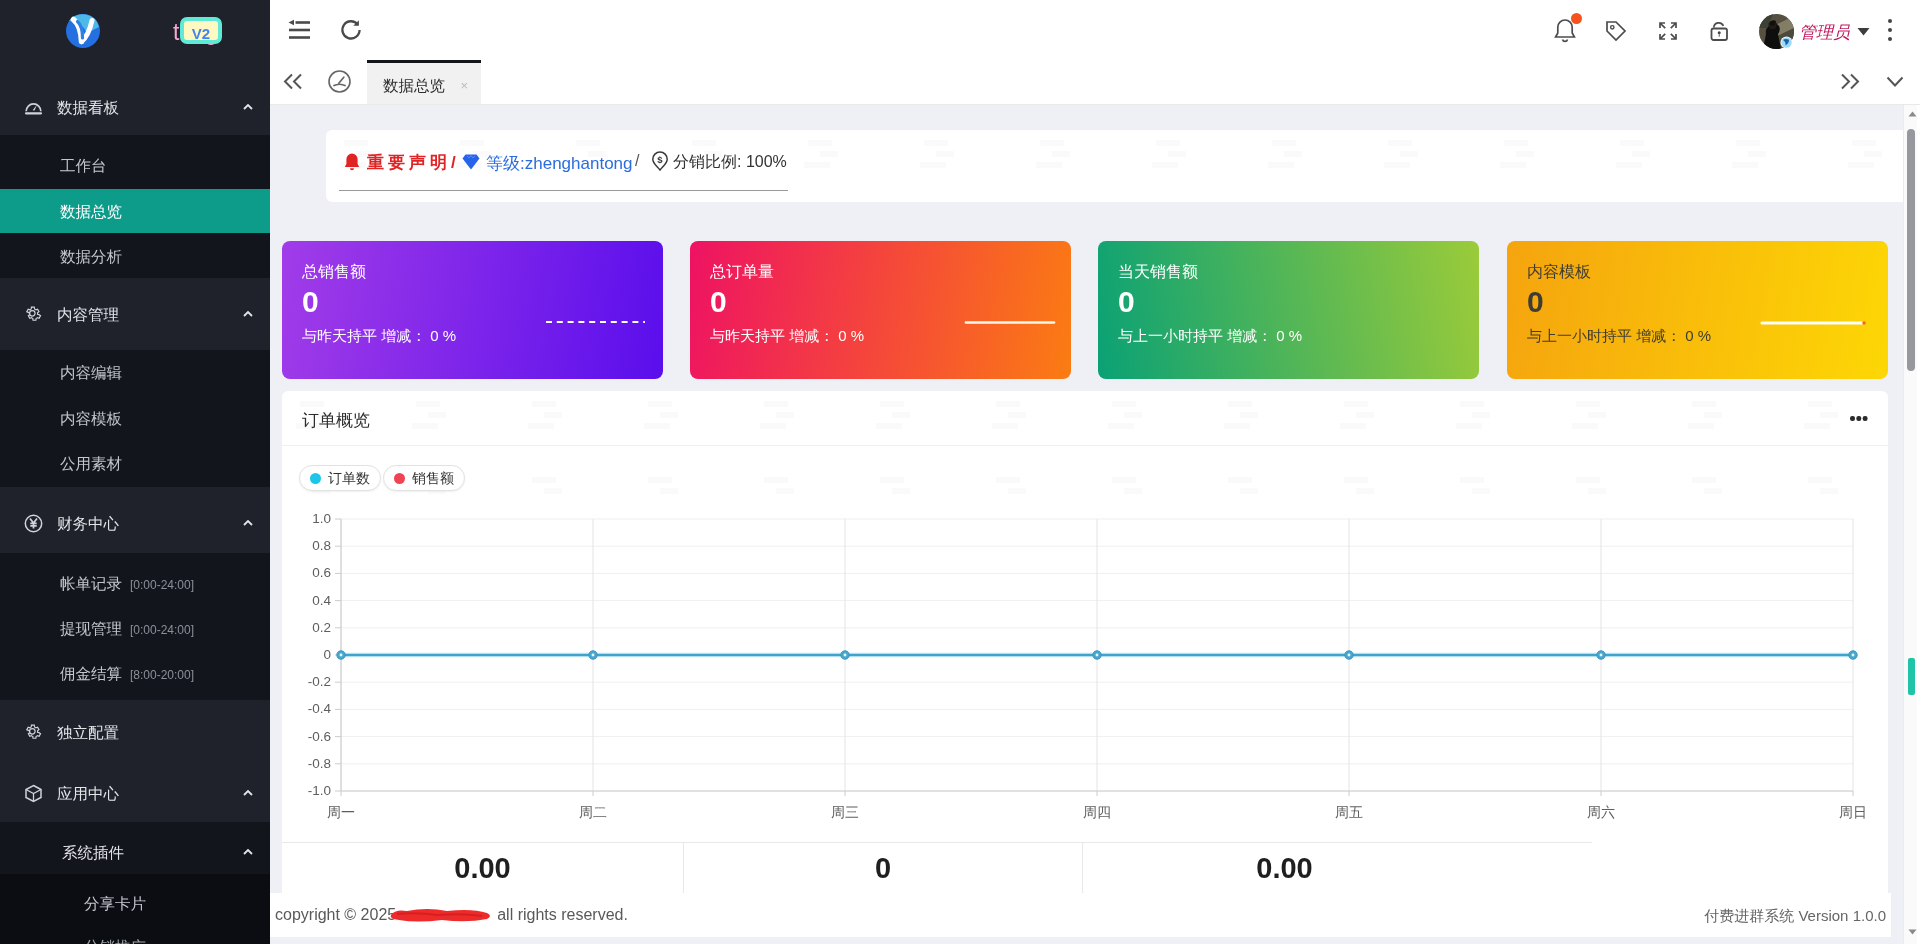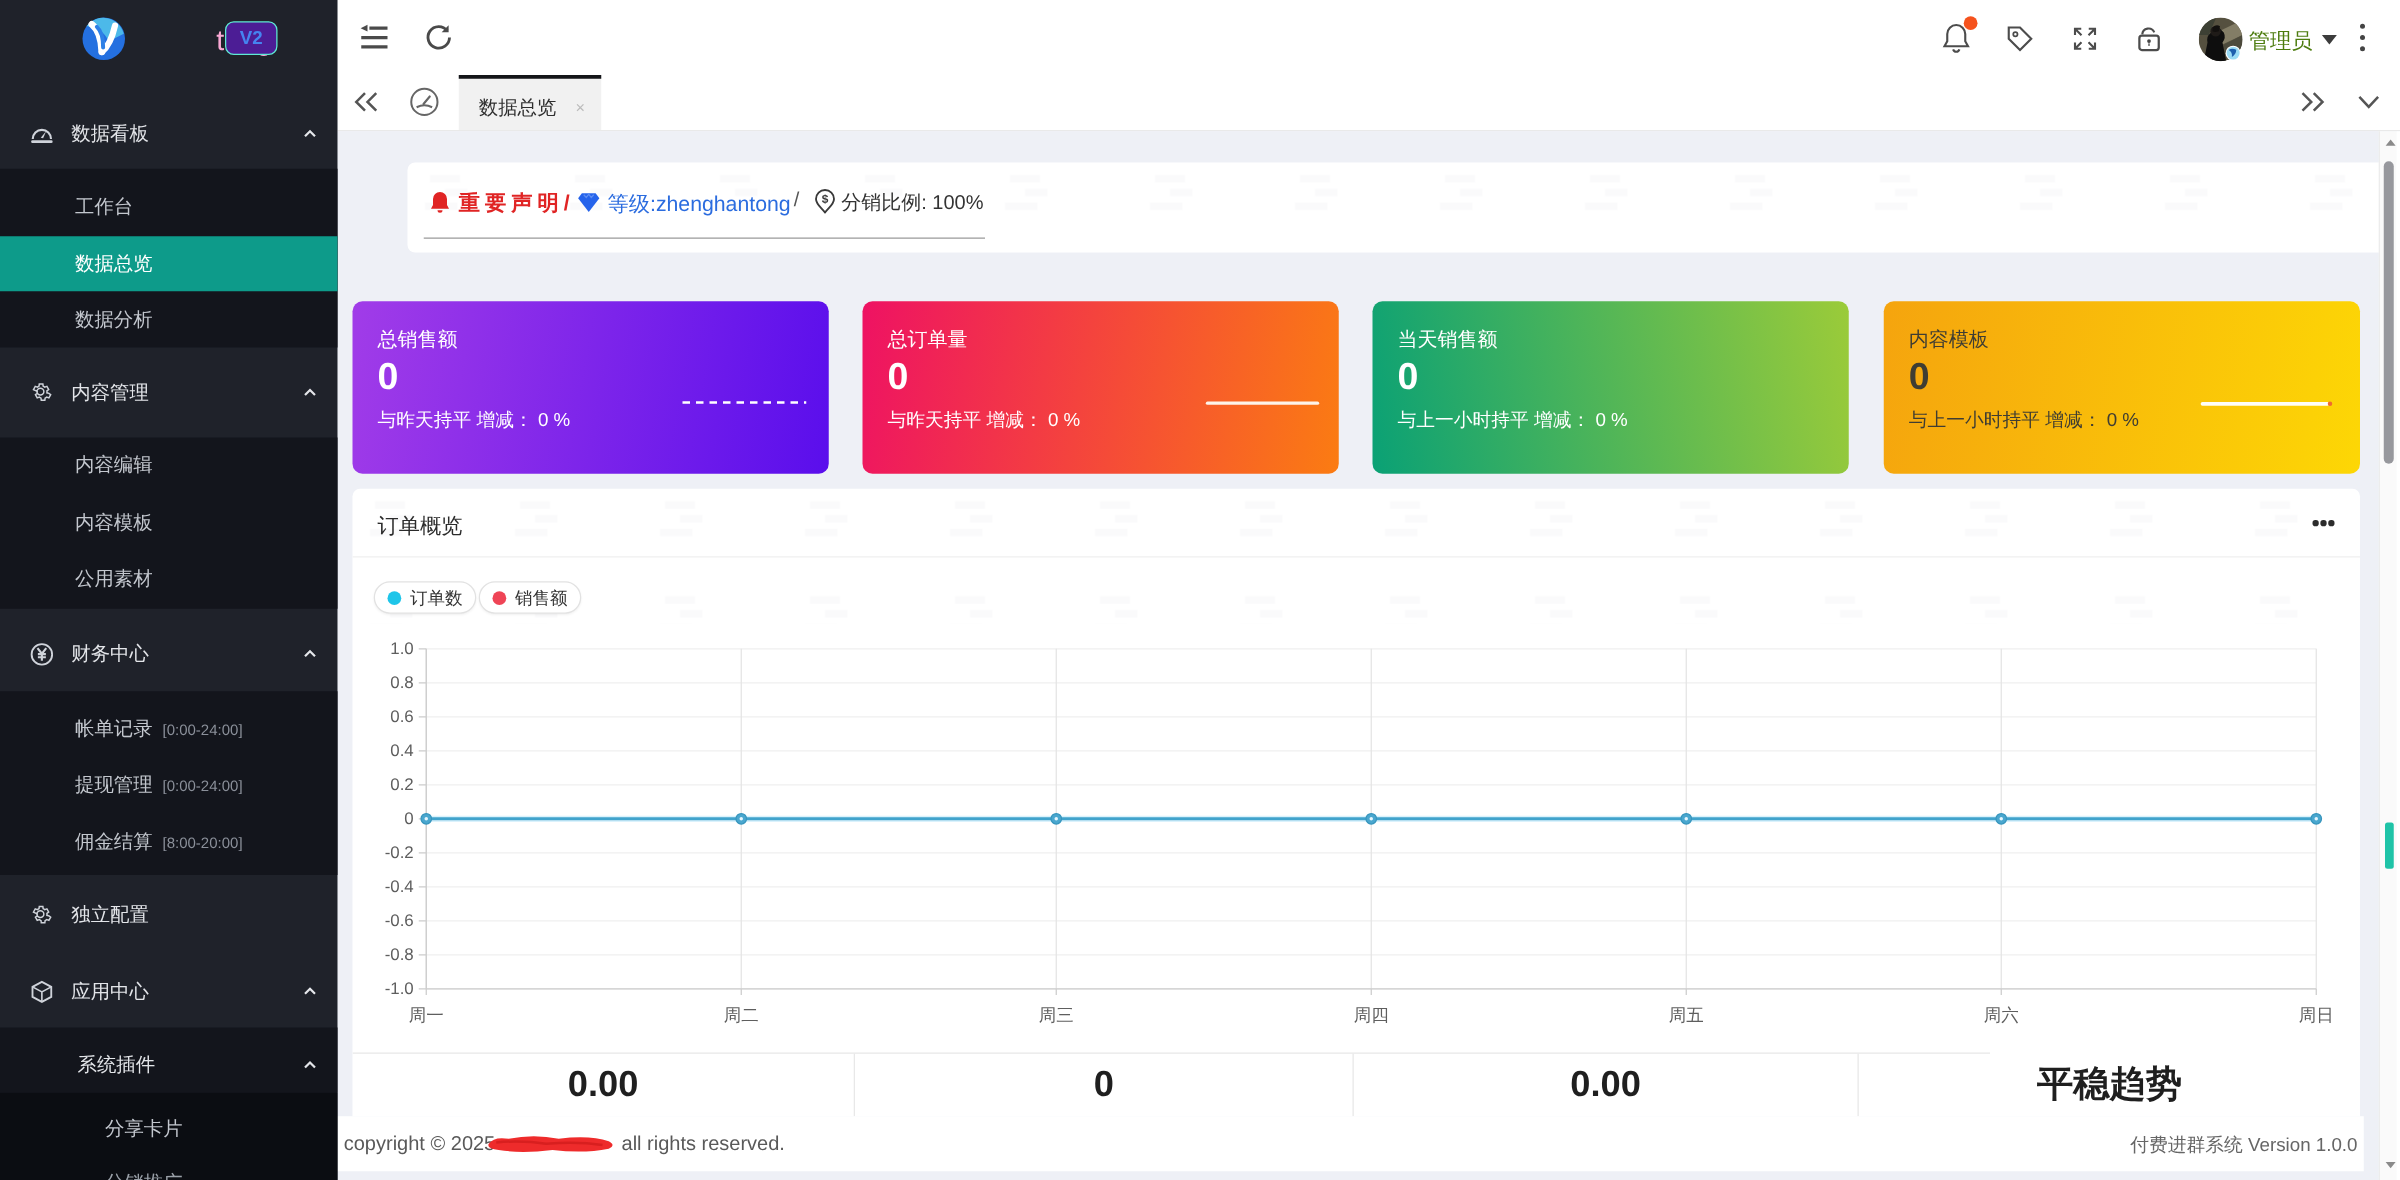--- a/index.html
+++ b/index.html
@@ -94,21 +94,21 @@
       <path d="M10 14 L35 2 V14 L14 24 Z" fill="#837d66"></path>
       <path d="M35 14 L20 22 L24 35 H35 Z" fill="#4c4a3c"></path>
       <path d="M9 13 Q13 8 17 9 L20 12 Q22 16 19 20 L22 35 H4 L7 20 Q6 15 9 13 Z" fill="#0e0e0e"></path>
       <circle cx="13.5" cy="11" r="4.2" fill="#1f1b18"></circle>
       <path d="M11 8 Q14 5 17 7 L16 11 Q13 12 11 11 Z" fill="#12100e"></path>
     </g>
     <circle cx="27.5" cy="28.5" r="6" fill="#fff"></circle>
     <circle cx="27.5" cy="28.5" r="5.2" fill="#9adbf5"></circle>
     <path d="M24 26 Q27 27.5 26.5 31.5 Q30 29.5 30 25.8 Q26.5 24 24 26 Z" fill="#1d5fae"></path>
   </svg>
-  <div class="abs" style="left:1799px;top:21px;font-size:17px;color:#4d7c0f;">管理员</div>
+  <div class="abs" style="left:1799px;top:21px;font-size:17px;color:#be185d;font-style:italic;">管理员</div>
   <svg class="abs" style="left:1857px;top:27px;" width="13" height="9" viewBox="0 0 13 9">
       <path d="M0.5 1 H12.5 L6.5 8.5 Z" fill="#3c3c3c"></path>
     </svg>
 
   <div class="abs" style="left:1888px;top:19px;width:4px;height:4px;border-radius:50%;background:#444;box-shadow:0 9px 0 #444, 0 18px 0 #444;"></div>
 </div>
 <div id="tabbar"></div>
 <div id="tabbar-icons">
 
   <svg class="abs" style="left:283px;top:73px;" width="20" height="17" viewBox="0 0 20 17">
@@ -283,21 +283,20 @@
       <circle cx="1319.0" cy="154.0" r="4.2" fill="#4aa7cf" stroke="#3795bd" stroke-width="1"></circle>
       <circle cx="1319.0" cy="154.0" r="1.4" fill="#e8f6fd"></circle>
       <circle cx="1571.0" cy="154.0" r="4.2" fill="#4aa7cf" stroke="#3795bd" stroke-width="1"></circle>
       <circle cx="1571.0" cy="154.0" r="1.4" fill="#e8f6fd"></circle>
     </svg>
 
     <div class="abs" style="left:0;top:451px;width:1310px;height:51px;border-top:1px solid #e8e8e8;">
       <div class="abs" style="left:0;top:0;width:401px;height:51px;line-height:51px;text-align:center;font-size:29px;font-weight:bold;color:#1f1f1f;">0.00</div>
       <div class="abs" style="left:401px;top:0;width:399px;height:51px;line-height:51px;text-align:center;font-size:29px;font-weight:bold;color:#1f1f1f;border-left:1px solid #e8e8e8;">0</div>
       <div class="abs" style="left:800px;top:0;width:404px;height:51px;line-height:51px;text-align:center;font-size:29px;font-weight:bold;color:#1f1f1f;border-left:1px solid #e8e8e8;">0.00</div>
-      <div class="abs" style="left:1204px;top:0;width:402px;height:51px;line-height:51px;text-align:center;font-size:29px;font-weight:bold;color:#1f1f1f;border-left:1px solid #e8e8e8;">平稳趋势</div>
     </div>
   </div>
 </div>
 <div id="sidebar">
 
   <div class="sb-dark" style="top:135px;height:143px;"></div>
   <div class="sb-dark" style="top:350px;height:137px;"></div>
   <div class="sb-dark" style="top:553px;height:147px;"></div>
   <div class="sb-dark" style="top:822px;height:52px;"></div>
   <div class="sb-dark" style="top:874px;height:70px;background:#0b0d12;"></div>
@@ -306,21 +305,21 @@
   <div class="abs" style="left:65px;top:13px;width:36px;height:36px;">
     <svg width="36" height="36" viewBox="0 0 36 36">
       <circle cx="18" cy="18" r="17" fill="#2470e0"></circle>
       <path d="M4 8 A17 17 0 0 1 34 14 L22 20 Q16 8 4 8 Z" fill="#4cb9e9"></path>
       <path d="M8.5 6.5 Q16 12.5 16.5 28.5" fill="none" stroke="#fff" stroke-width="5.5" stroke-linecap="round"></path>
       <path d="M16.5 28.5 Q23.5 23 27 7.5" fill="none" stroke="#fff" stroke-width="5" stroke-linecap="round"></path>
       <path d="M12.5 8.5 Q17.5 13 17.5 25" fill="none" stroke="#2e80e6" stroke-width="3.2" stroke-linecap="round"></path>
     </svg>
   </div>
   <div class="abs" style="left:126px;top:19px;color:#f9a8d4;font-size:23px;margin-left:47px;">tong</div>
-  <div class="abs" style="left:180px;top:17px;width:42px;height:27px;border:1px solid #5eead4;border-radius:7px;background:#4c1d95;color:#4584f0;font-size:15px;font-weight:bold;text-align:center;line-height:25px;">V2</div>
+  <div class="abs" style="left:180px;top:17px;width:42px;height:27px;border:4px solid #5eead4;border-radius:7px;background:#fef9c3;color:#4584f0;font-size:15px;font-weight:bold;text-align:center;line-height:25px;">V2</div>
 
   <svg class="abs" style="left:24px;top:98px;" width="19" height="19" viewBox="0 0 19 19">
       <path d="M2.2 13.2 a7.3 7.3 0 1 1 14.6 0" fill="none" stroke="#cfd3da" stroke-width="1.7"></path>
       <path d="M2 15.3 H17" stroke="#cfd3da" stroke-width="2.2" stroke-linecap="round"></path>
       <path d="M8.6 12.2 L13 6.8 L10.5 12.6 Z" fill="#cfd3da"></path>
     </svg>
   <div class="sb-item sb-group" style="top:100px;left:57px;">数据看板</div>
   <svg class="sb-chev" style="top:101px;" viewBox="0 0 12 12">
       <path d="M2 8 L6 4 L10 8" fill="none" stroke="#e3e5e9" stroke-width="1.8"></path>
     </svg>

